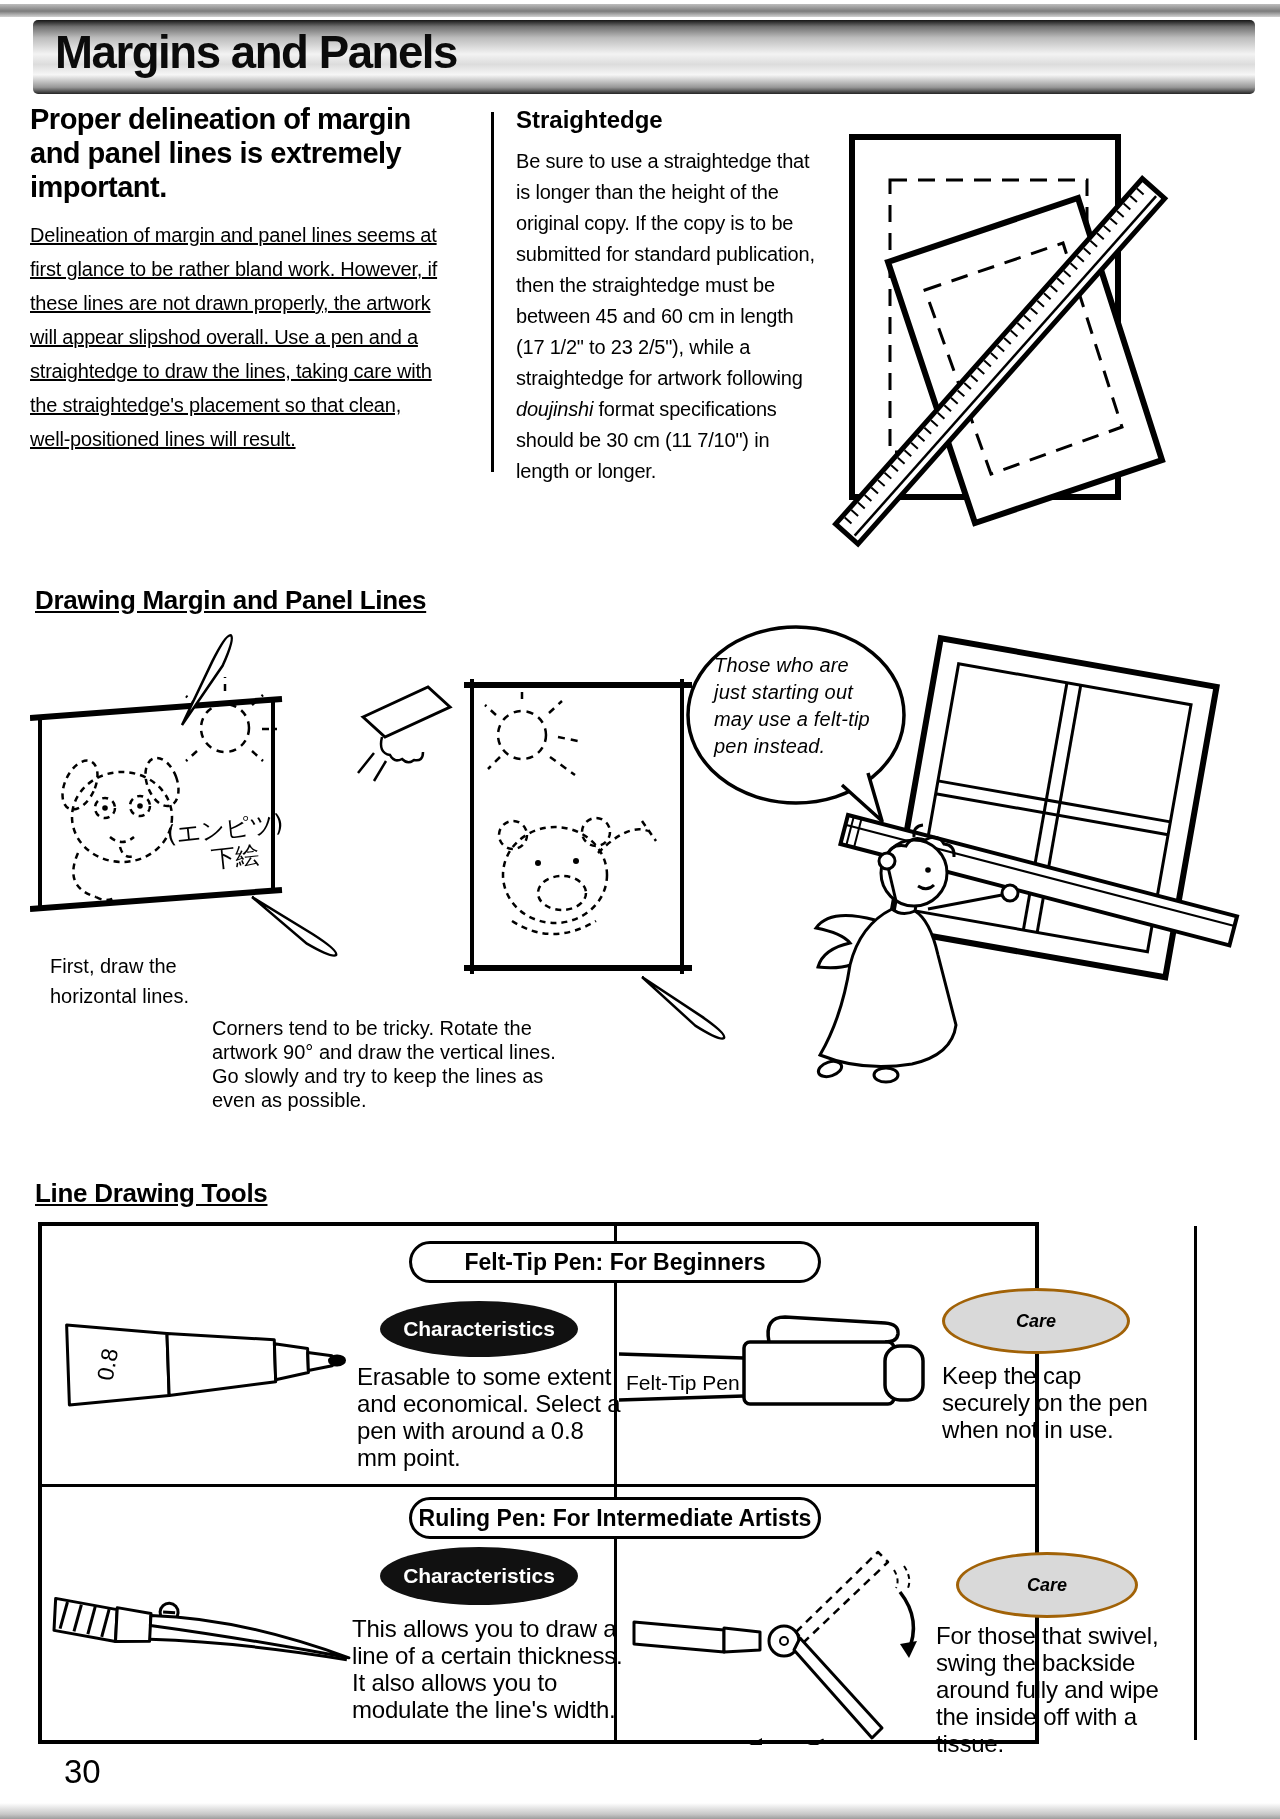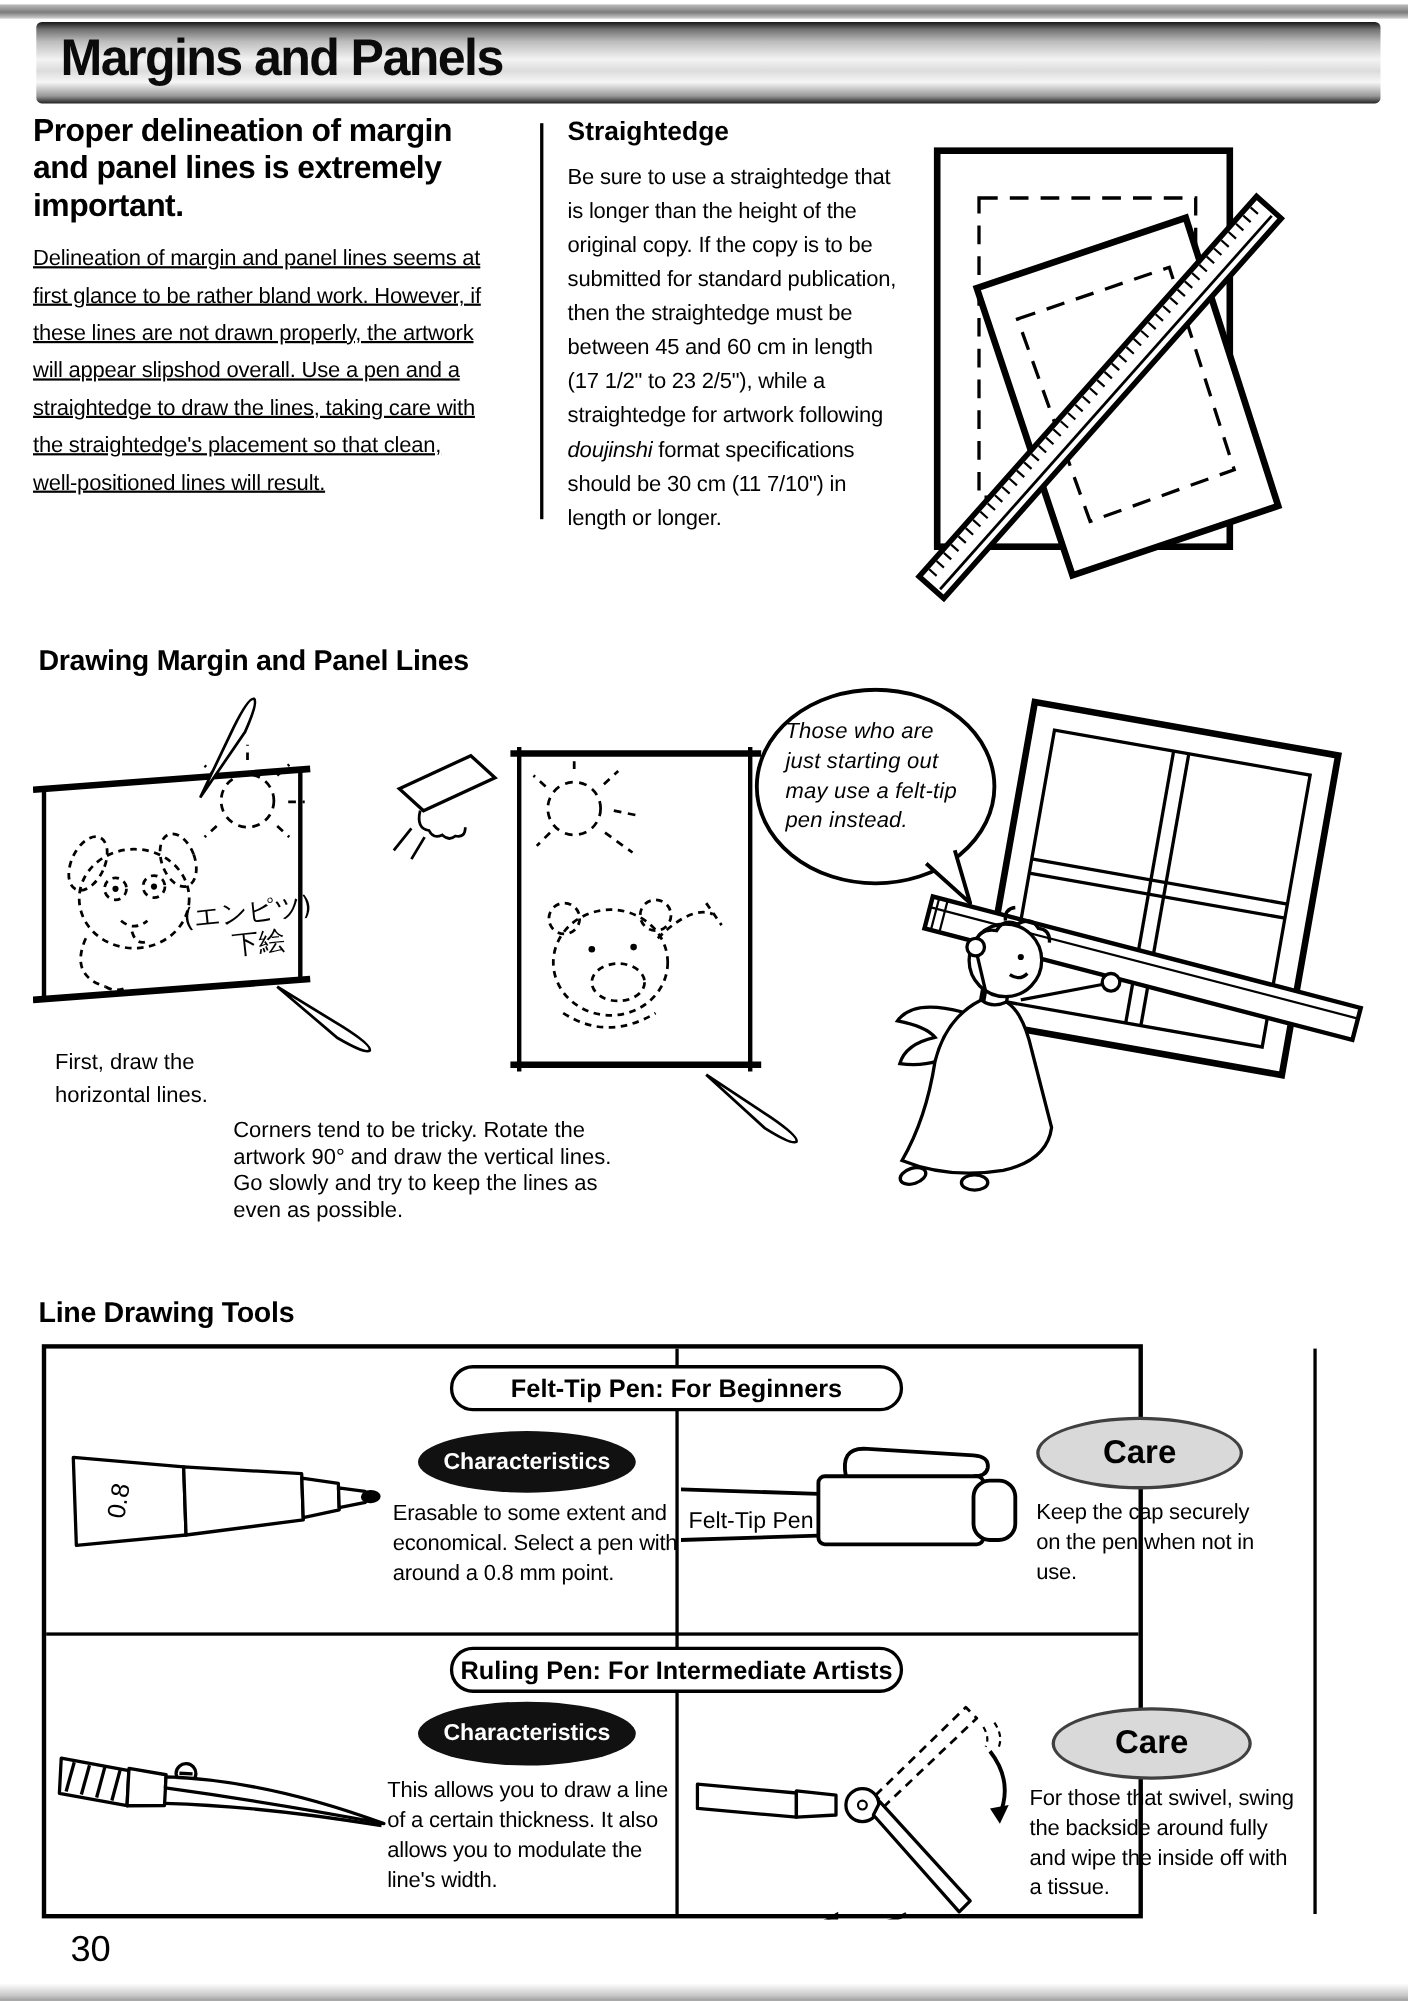--- a/index.html
+++ b/index.html
@@ -16,21 +16,21 @@
   
   #intro-left{left:30px;top:102px;width:410px;}
   #intro-heading{font-size:29px;line-height:34px;font-weight:bold;letter-spacing:-0.5px;margin:0 0 14px 0;}
   #intro-body{font-size:20px;line-height:34px;letter-spacing:-0.2px;margin:0;text-decoration:underline;}
   #col-divider{left:491px;top:112px;width:3px;height:360px;background:#000;}
   #sedge-col{left:516px;top:106px;width:302px;}
   #sedge-heading{font-size:24px;font-weight:bold;margin:0 0 12px 0;}
   #sedge-body{font-size:20px;line-height:31px;letter-spacing:-0.2px;margin:0;}
   .italic{font-style:italic;}
   
-  .section-heading{font-size:26px;font-weight:bold;letter-spacing:-0.3px;}
+  .section-heading{font-size:26px;font-weight:bold;letter-spacing:-0.3px;text-decoration:underline;}
   #drawing-heading{left:35px;top:585px;}
   #tools-heading{left:35px;top:1178px;}
   
   #illus1{left:770px;top:112px;z-index:1;}
   #illus2{left:30px;top:625px;z-index:1;}
   #bubble-text{left:714px;top:652px;width:168px;font-size:20px;line-height:27px;
     font-style:italic;letter-spacing:.2px;z-index:3;}
   #caption-first{left:50px;top:951px;width:180px;font-size:20px;line-height:30px;z-index:3;}
   #caption-corners{left:212px;top:1016px;width:375px;font-size:20px;line-height:24px;z-index:3;}
   
@@ -38,26 +38,26 @@
   .vline{position:absolute;top:0;bottom:0;width:3px;background:#000;}
   #vline1{left:572px;} #vline2{left:1152px;}
   #hline{position:absolute;left:0;top:258px;width:100%;height:3px;background:#000;}
   .pill{position:absolute;width:412px;height:42px;background:#fff;border:3px solid #000;
     border-radius:24px;box-sizing:border-box;display:flex;align-items:center;justify-content:center;
     font-size:23px;font-weight:bold;z-index:4;}
   #pill1{left:367px;top:15px;} #pill2{left:367px;top:271px;}
   .oval{position:absolute;border-radius:50%;display:flex;align-items:center;justify-content:center;
     font-weight:bold;box-sizing:border-box;z-index:4;}
   .oval.black{background:#111;color:#fff;font-size:21px;}
-  .oval.gray{background:#d9d9d9;color:#000;border:3px solid #404040;font-size:30px;}
+  .oval.gray{background:#d9d9d9;color:#000;border:3px solid #a16207;font-size:18px;font-style:italic;}
   #char-oval1{left:338px;top:75px;width:198px;height:56px;}
   #char-oval2{left:338px;top:321px;width:198px;height:58px;}
   #care-oval1{left:900px;top:62px;width:188px;height:66px;}
   #care-oval2{left:914px;top:326px;width:182px;height:66px;}
-  .cell-text{position:absolute;font-size:20px;line-height:27px;letter-spacing:-0.2px;z-index:3;}
+  .cell-text{position:absolute;font-size:24px;line-height:27px;letter-spacing:-0.2px;z-index:3;}
   #char-text1{left:315px;top:137px;width:264px;}
   #care-text1{left:900px;top:136px;width:218px;}
   #char-text2{left:310px;top:389px;width:272px;}
   #care-text2{left:894px;top:396px;width:250px;}
   #item-label1{position:absolute;left:584px;top:145px;font-size:21px;z-index:4;}
   .penart{position:absolute;z-index:2;}
   #feltpen-art{left:18px;top:56px;} #cappedpen-art{left:577px;top:76px;}
   #rulingpen-art{left:8px;top:328px;} #rulingmid-art{left:590px;top:314px;}
   
   #page-number{left:64px;top:1753px;font-size:33px;}

